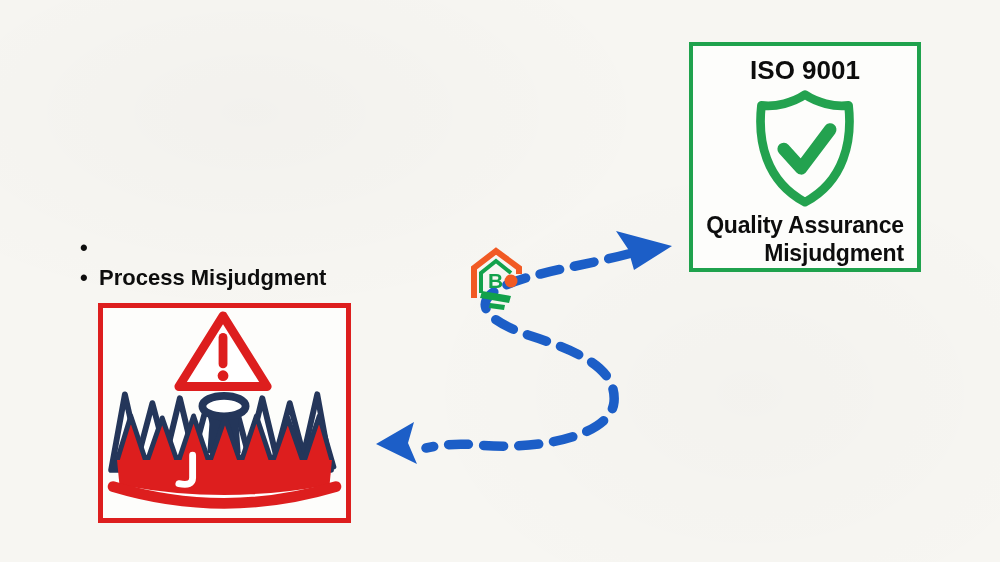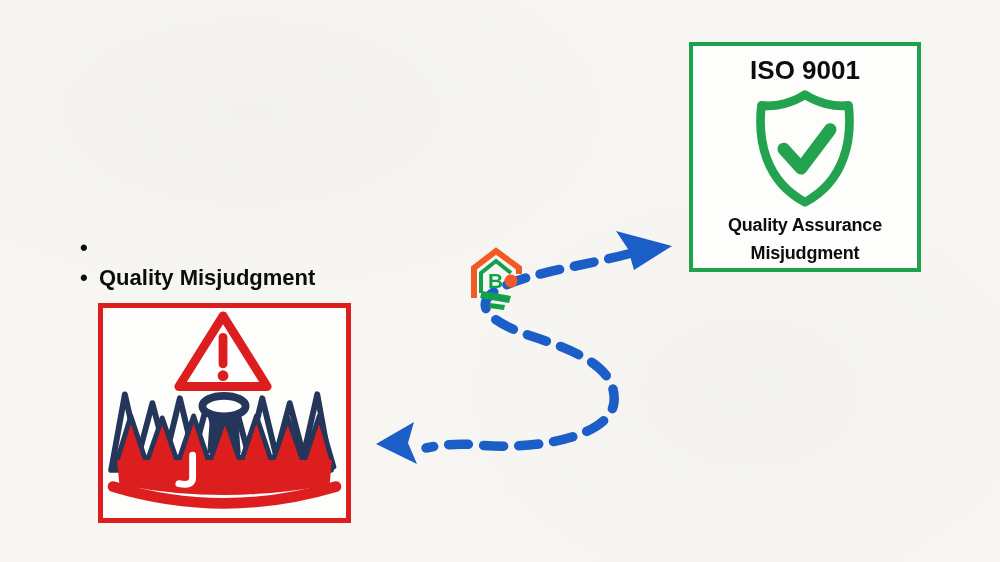--- a/index.html
+++ b/index.html
@@ -42,22 +42,22 @@
     width: 232px; height: 230px;
     border: 4px solid #1fa24d;
     background: #fdfdfb;
     display: flex; flex-direction: column; align-items: center;
     padding-top: 9px;
   }
   .quality-title {
     color: #0d0d0d; font-weight: bold; font-size: 26px; line-height: 30px;
   }
   .quality-captions {
-    margin-top: 2px; text-align: center;
-    color: #0d0d0d; font-weight: bold; font-size: 18px; line-height: 28px;
+    margin-top: 2px; text-align: right;
+    color: #0d0d0d; font-weight: bold; font-size: 23px; line-height: 28px;
     letter-spacing: -0.2px; white-space: nowrap;
   }
 
   .shield-wrap { margin-top: 2px; width: 118px; height: 122px; }
 
   
   .arrow-layer { position: absolute; left: 360px; top: 222px; width: 330px; height: 250px; }
 
   
   .logo-layer { position: absolute; left: 466px; top: 247px; width: 60px; height: 64px; }
@@ -66,21 +66,21 @@
 <body>
 
 <div class="stage">
 
   <div class="bullet-list">
     <div class="bullet-row">
       <span class="dot">•</span>
     </div>
     <div class="bullet-row">
       <span class="dot">•</span>
-      <span>Quality Misjudgment</span>
+      <span>Process Misjudgment</span>
     </div>
   </div>
 
   <div class="risk-box">
     <svg width="243" height="210" viewBox="0 0 243 214">
 
       <g>
         <path d="M120,8 L165,80 L75,80 Z" fill="#ffffff" stroke="#dd1e1e" stroke-width="9" stroke-linejoin="round"></path>
         <line x1="120" y1="30" x2="120" y2="57" stroke="#dd1e1e" stroke-width="9" stroke-linecap="round"></line>
         <circle cx="120" cy="69" r="5.5" fill="#dd1e1e"></circle>

